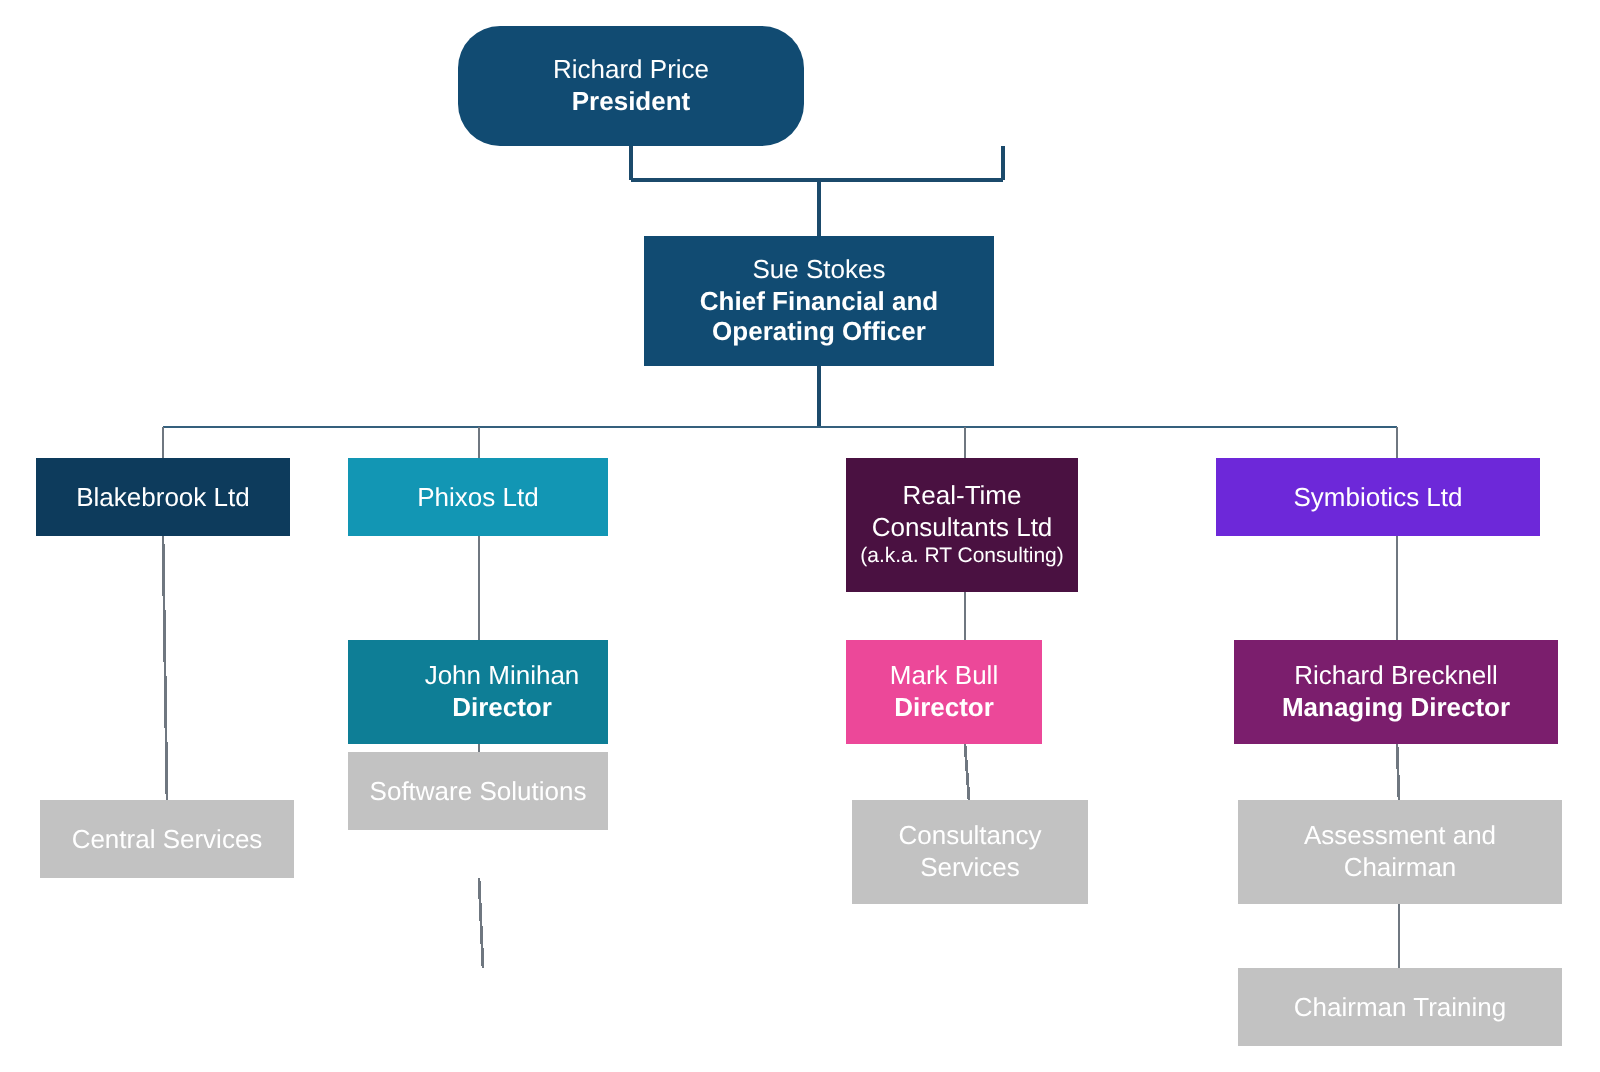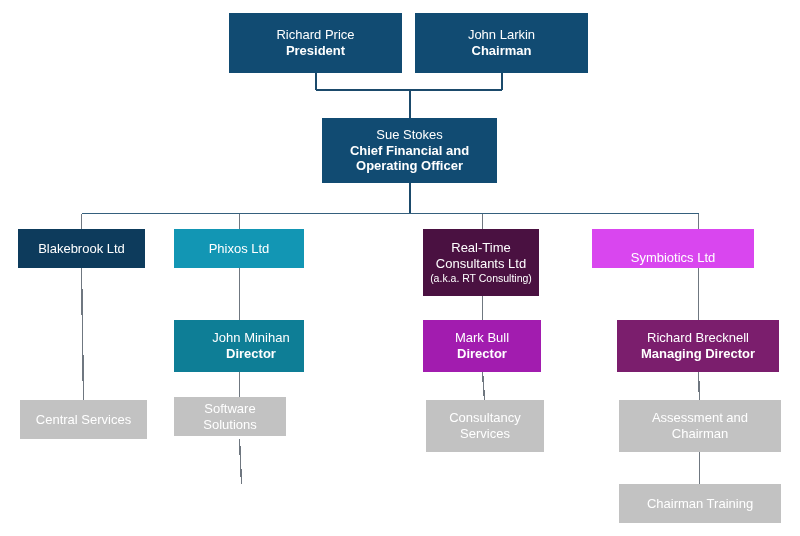--- a/index.html
+++ b/index.html
@@ -76,63 +76,59 @@
       <path d="M 81.5 268 L 83.5 400" stroke="#6f7780" stroke-width="1.4" fill="none" shape-rendering="crispEdges"></path>
       <path d="M 239.5 268 L 239.5 320" stroke="#6f7780" stroke-width="1.4" fill="none" shape-rendering="crispEdges"></path>
       <path d="M 239.5 372 L 239.5 400" stroke="#6f7780" stroke-width="1.4" fill="none" shape-rendering="crispEdges"></path>
       <path d="M 239.5 439 L 241.5 484" stroke="#6f7780" stroke-width="1.4" fill="none" shape-rendering="crispEdges"></path>
       <path d="M 482.5 296 L 482.5 320" stroke="#6f7780" stroke-width="1.4" fill="none" shape-rendering="crispEdges"></path>
       <path d="M 482.5 372 L 484.5 400" stroke="#6f7780" stroke-width="1.4" fill="none" shape-rendering="crispEdges"></path>
       <path d="M 698.5 268 L 698.5 320" stroke="#6f7780" stroke-width="1.4" fill="none" shape-rendering="crispEdges"></path>
       <path d="M 698.5 372 L 699.5 400" stroke="#6f7780" stroke-width="1.4" fill="none" shape-rendering="crispEdges"></path>
       <path d="M 699.5 452 L 699.5 484" stroke="#6f7780" stroke-width="1.4" fill="none" shape-rendering="crispEdges"></path>
     </svg>
-<div class="node" style="left: 229px; top: 13px; width: 173px; height: 60px; background: rgb(17, 75, 114);">
+<div class="node" style="left: 229px; top: 13px; width: 173px; height: 60px; background: rgb(17, 75, 114); border-radius: 21px;">
       <span class="line-regular">Richard Price</span>
       <span class="line-bold">President</span>
-    </div>
-    <div class="node" style="left: 415px; top: 13px; width: 173px; height: 60px; background: rgb(17, 75, 114);">
-      <span class="line-regular">John Larkin</span>
-      <span class="line-bold">Chairman</span>
     </div>
     <div class="node" style="left: 322px; top: 118px; width: 175px; height: 65px; background: rgb(17, 75, 114); align-items: center;">
       <span class="line-regular">Sue Stokes</span>
       <span class="line-bold">Chief Financial and</span>
       <span class="line-bold">Operating Officer</span>
     </div>
     <div class="node" style="left: 174px; top: 229px; width: 130px; height: 39px; background: rgb(18, 150, 180);">
       <span class="line-regular">Phixos Ltd</span>
     </div>
     <div class="node" style="left: 18px; top: 229px; width: 127px; height: 39px; background: rgb(13, 59, 92);">
       <span class="line-regular">Blakebrook Ltd</span>
     </div>
     <div class="node" style="left: 423px; top: 229px; width: 116px; height: 67px; background: rgb(74, 17, 65);">
       <span class="line-regular">Real-Time</span>
       <span class="line-regular">Consultants Ltd</span>
       <span class="line-small">(a.k.a. RT Consulting)</span>
     </div>
-    <div class="node" style="left: 592px; top: 229px; width: 162px; height: 39px; background: #d946ef; justify-content: flex-end;">
+    <div class="node" style="left: 608px; top: 229px; width: 162px; height: 39px; background: #6d28d9;">
       <span class="line-regular">Symbiotics Ltd</span>
     </div>
     <div class="node" style="left: 174px; top: 320px; width: 130px; height: 52px; background: rgb(14, 126, 150); padding-left: 28px;">
       <span class="line-regular">John Minihan</span>
       <span class="line-bold">Director</span>
     </div>
-    <div class="node" style="left: 423px; top: 320px; width: 118px; height: 52px; background: #a21caf;">
+    <div class="node" style="left: 423px; top: 320px; width: 98px; height: 52px; background: #ec4899;">
       <span class="line-regular">Mark Bull</span>
       <span class="line-bold">Director</span>
     </div>
     <div class="node" style="left: 617px; top: 320px; width: 162px; height: 52px; background: rgb(123, 30, 109);">
       <span class="line-regular">Richard Brecknell</span>
       <span class="line-bold">Managing Director</span>
     </div>
     <div class="node service" style="left: 20px; top: 400px; width: 127px; height: 39px; background: rgb(194, 194, 194);">
       <span class="line-regular">Central Services</span>
     </div>
-    <div class="node service" style="left: 174px; top: 397px; width: 112px; height: 39px; background: rgb(194, 194, 194);">
+    <div class="node service" style="left: 174px; top: 376px; width: 130px; height: 39px; background: rgb(194, 194, 194);">
       <span class="line-regular">Software Solutions</span>
     </div>
     <div class="node service" style="left: 426px; top: 400px; width: 118px; height: 52px; background: rgb(194, 194, 194);">
       <span class="line-regular">Consultancy</span>
       <span class="line-regular">Services</span>
     </div>
     <div class="node service" style="left: 619px; top: 400px; width: 162px; height: 52px; background: rgb(194, 194, 194);">
       <span class="line-regular">Assessment and</span>
       <span class="line-regular">Chairman</span>
     </div>

